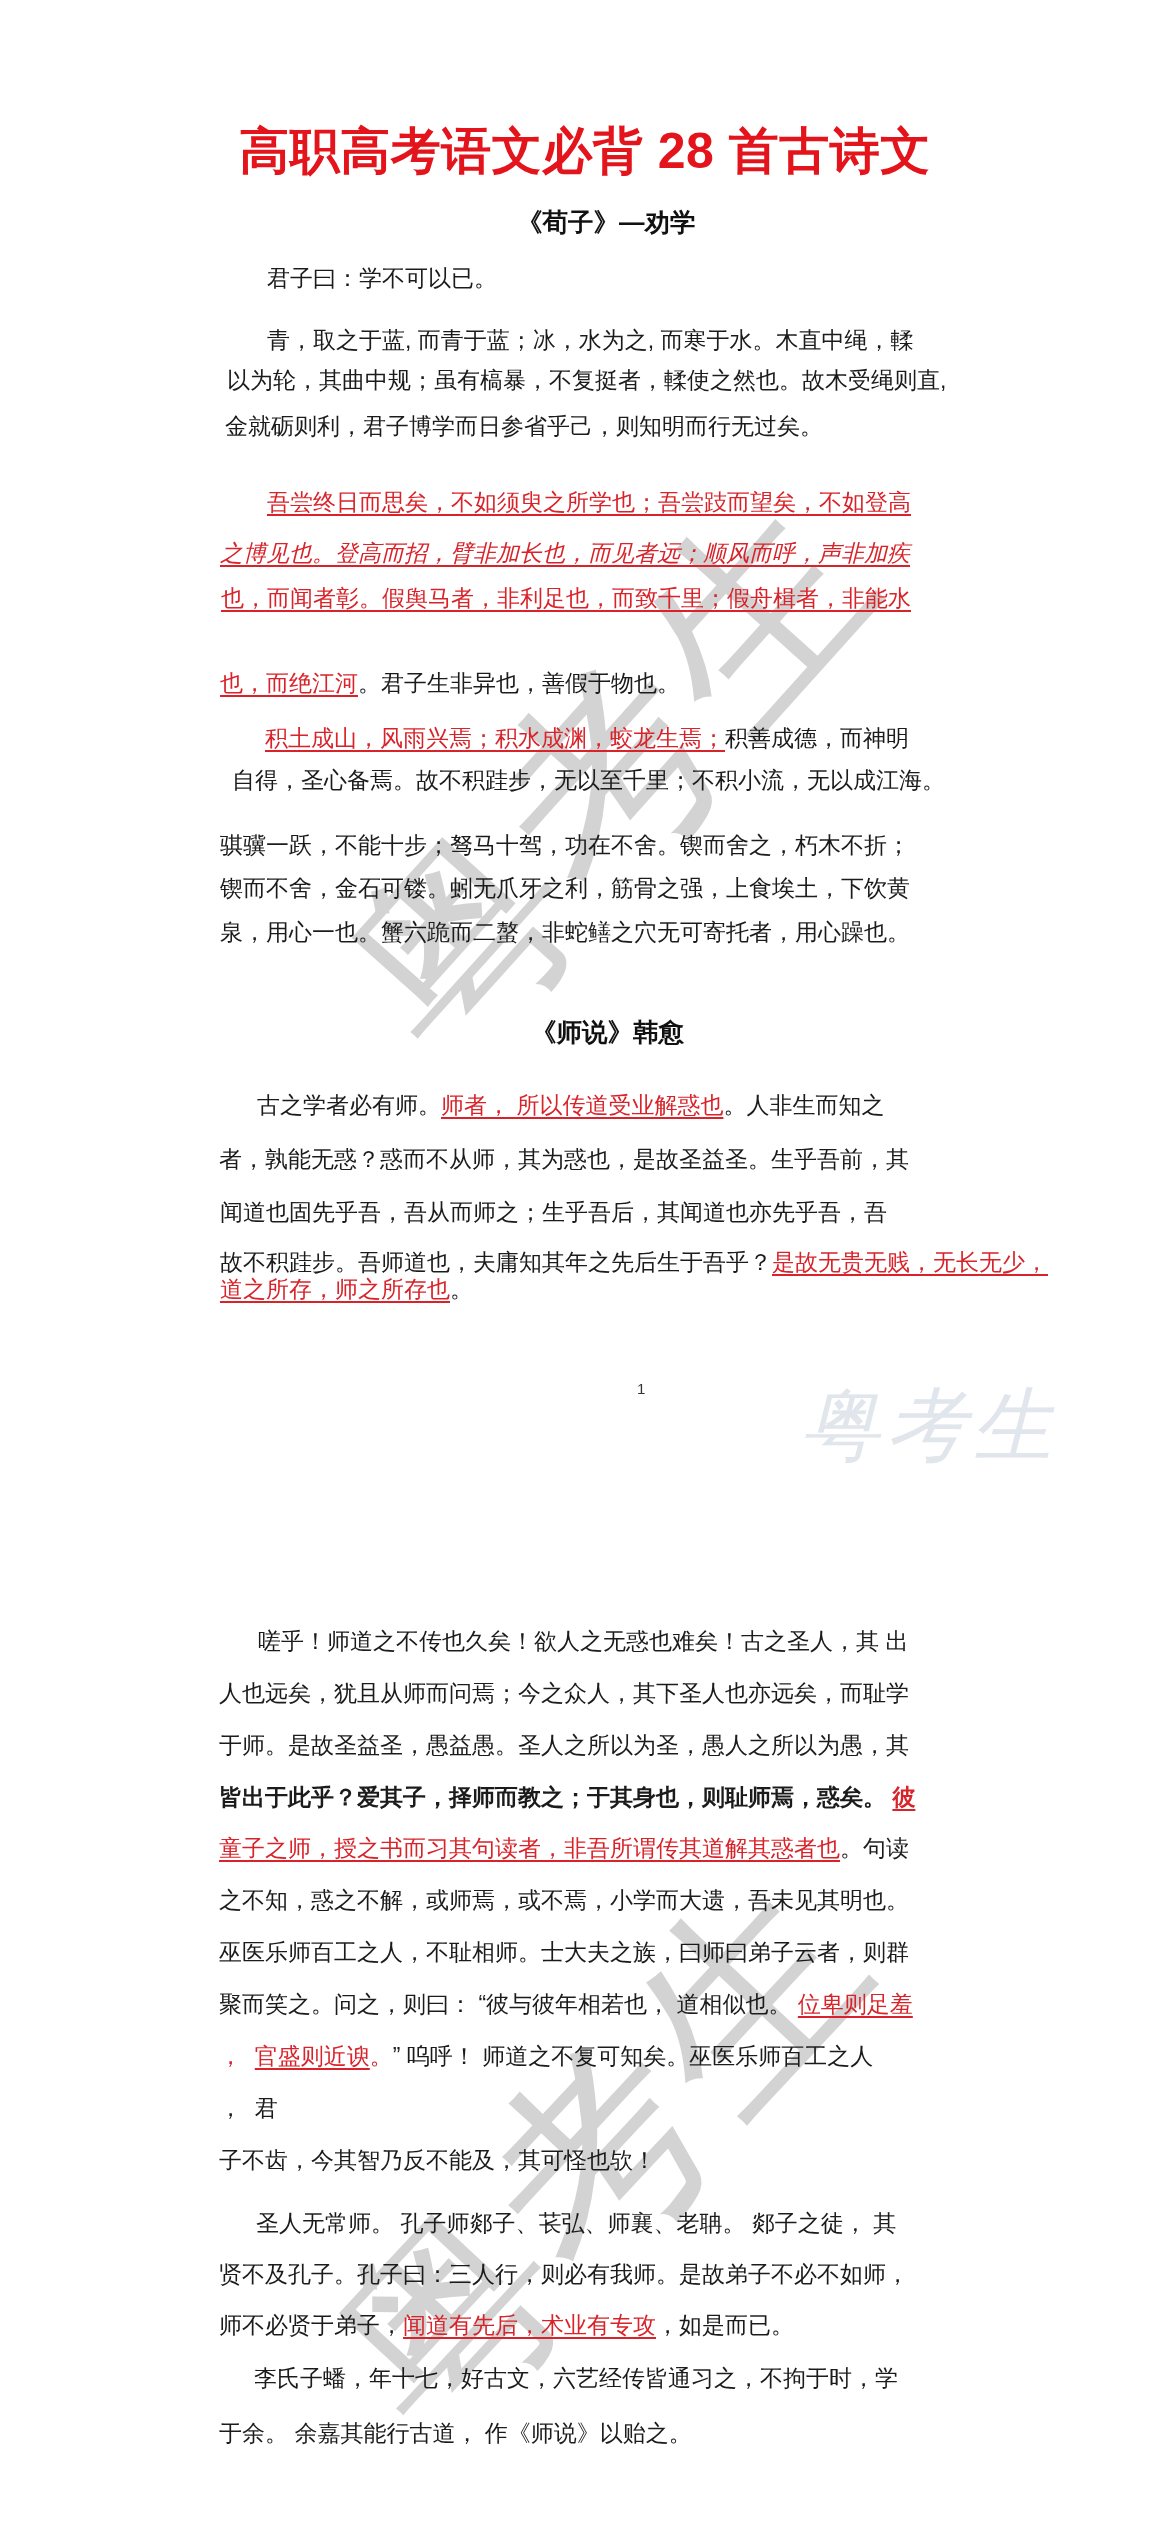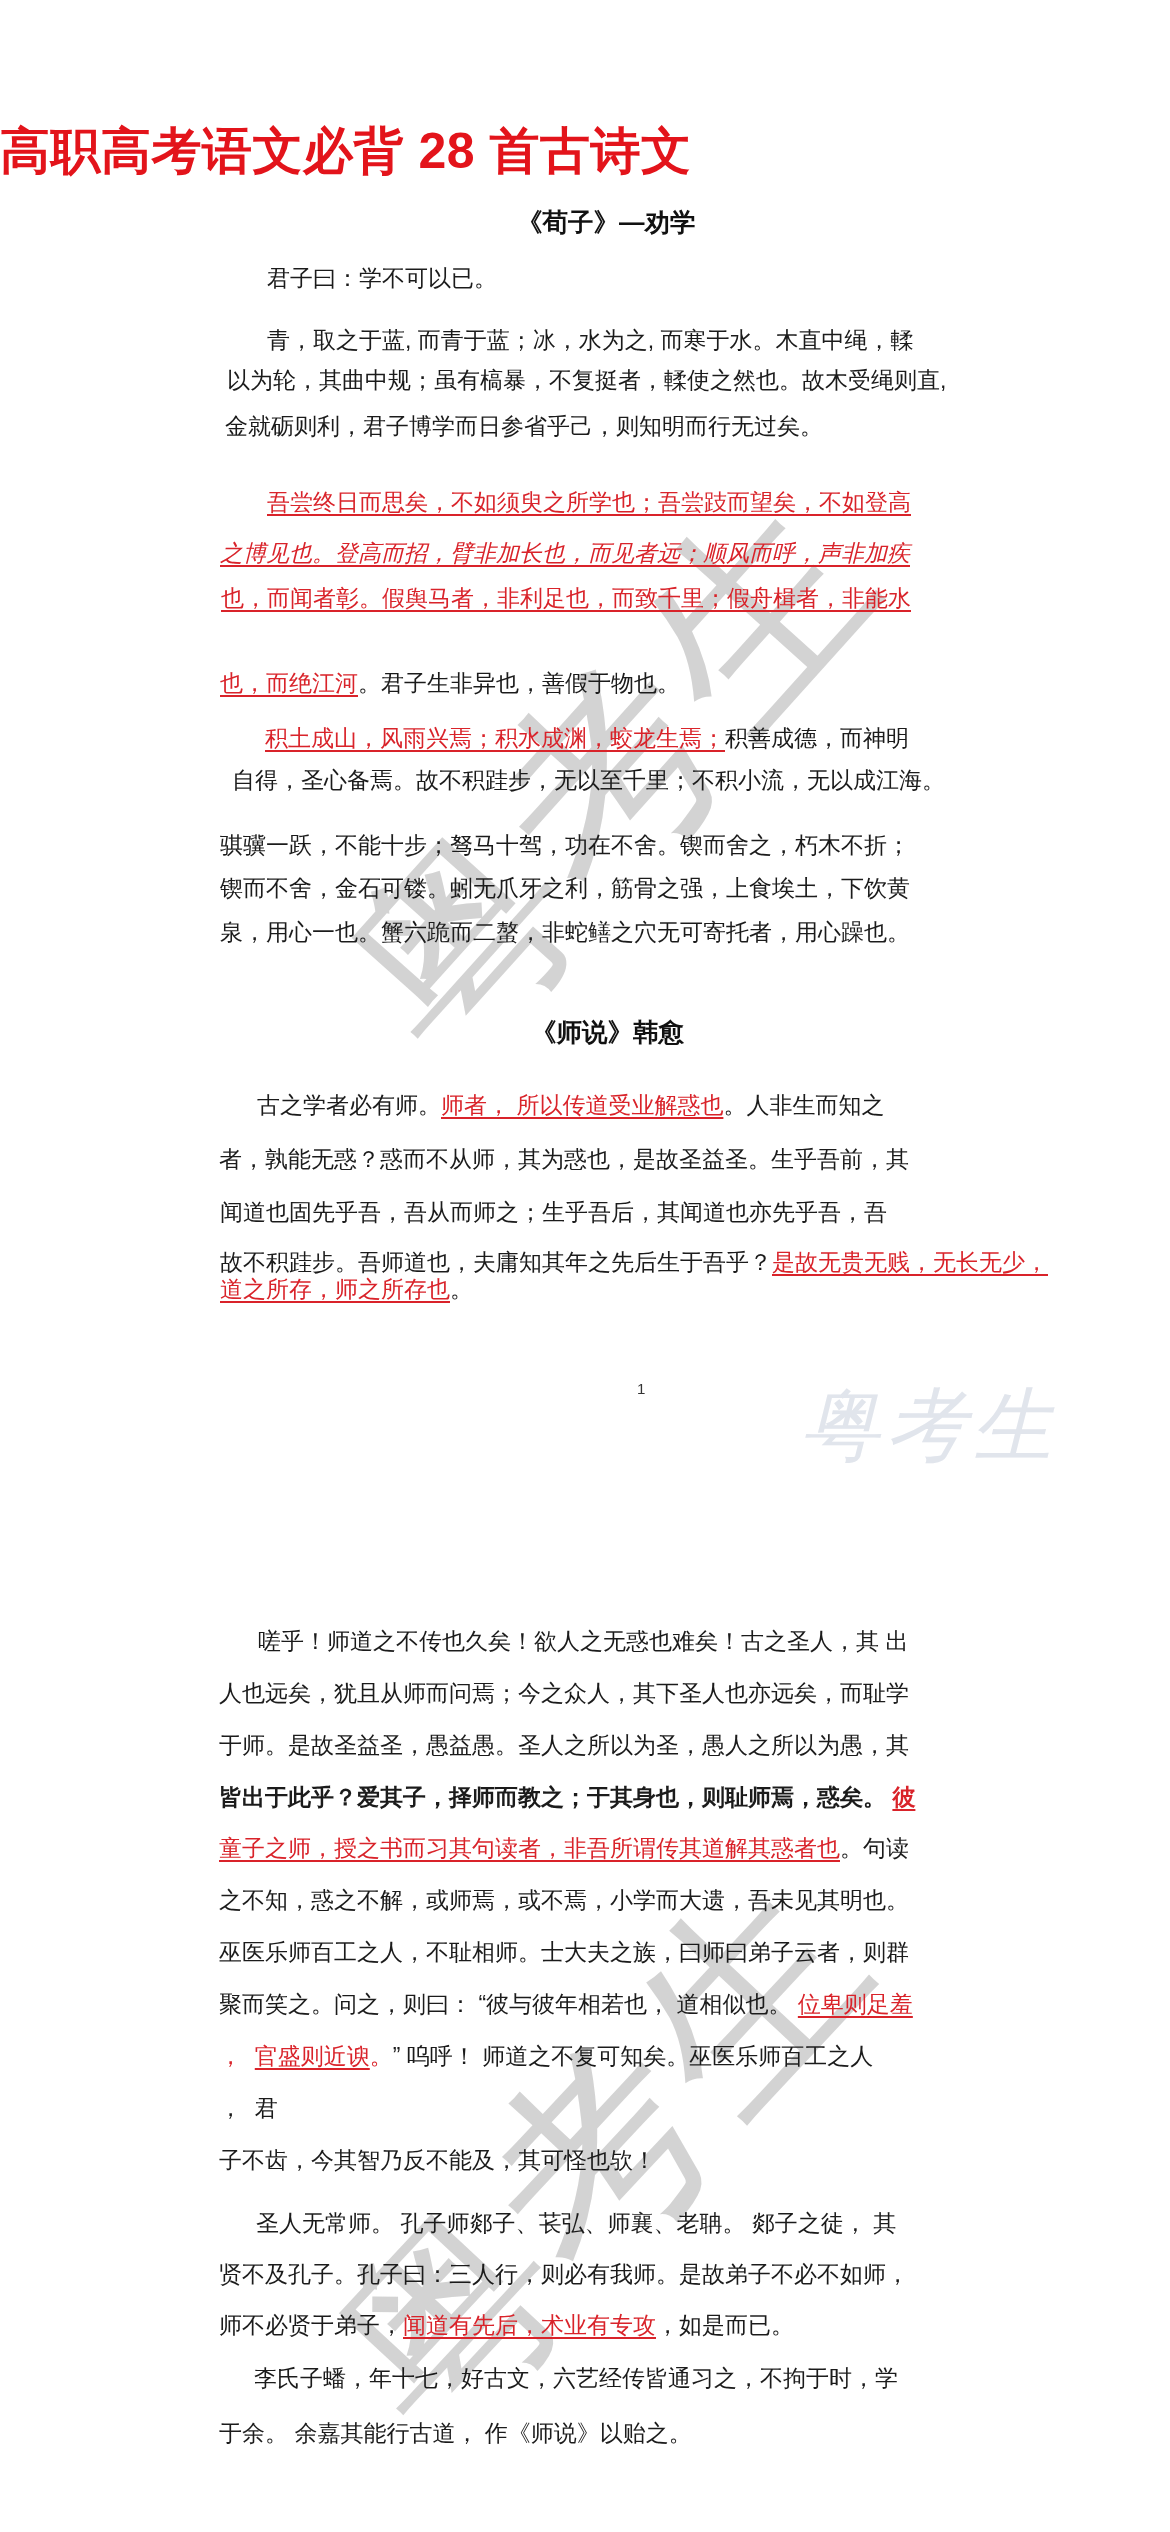--- a/index.html
+++ b/index.html
@@ -10,21 +10,21 @@
     overflow: hidden;
     background: #ffffff;
     font-family: "Liberation Sans", sans-serif;
     color: var(--text, #1b1b1b);
   }
   .title {
     position: absolute;
     top: 122px;
     left: 0;
     width: 1170px;
-    text-align: left;
+    text-align: center;
     font-size: 50px;
     font-weight: bold;
     line-height: 58px;
     letter-spacing: 0.5px;
     color: var(--title-red, #e3141b);
     z-index: 2;
   }
   .heading {
     position: absolute;
     font-size: 25.5px;

